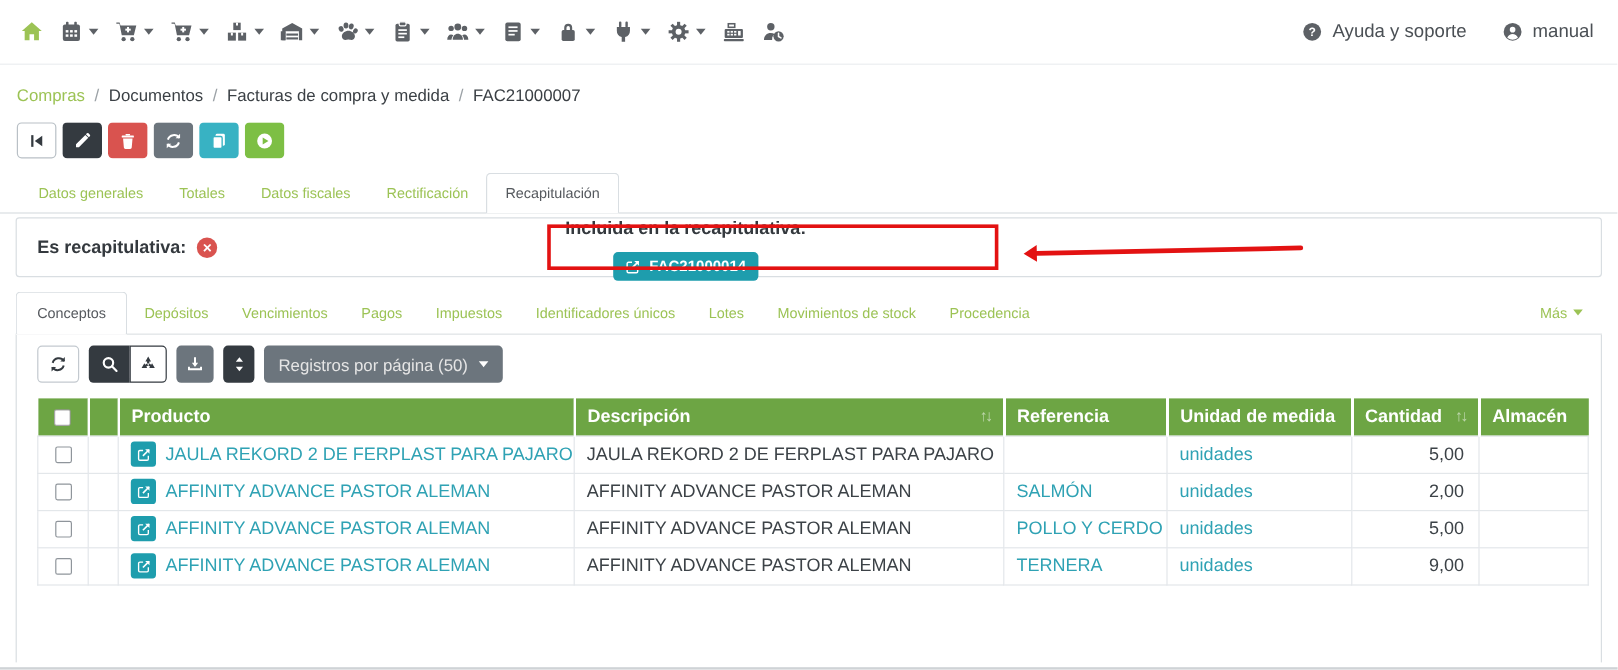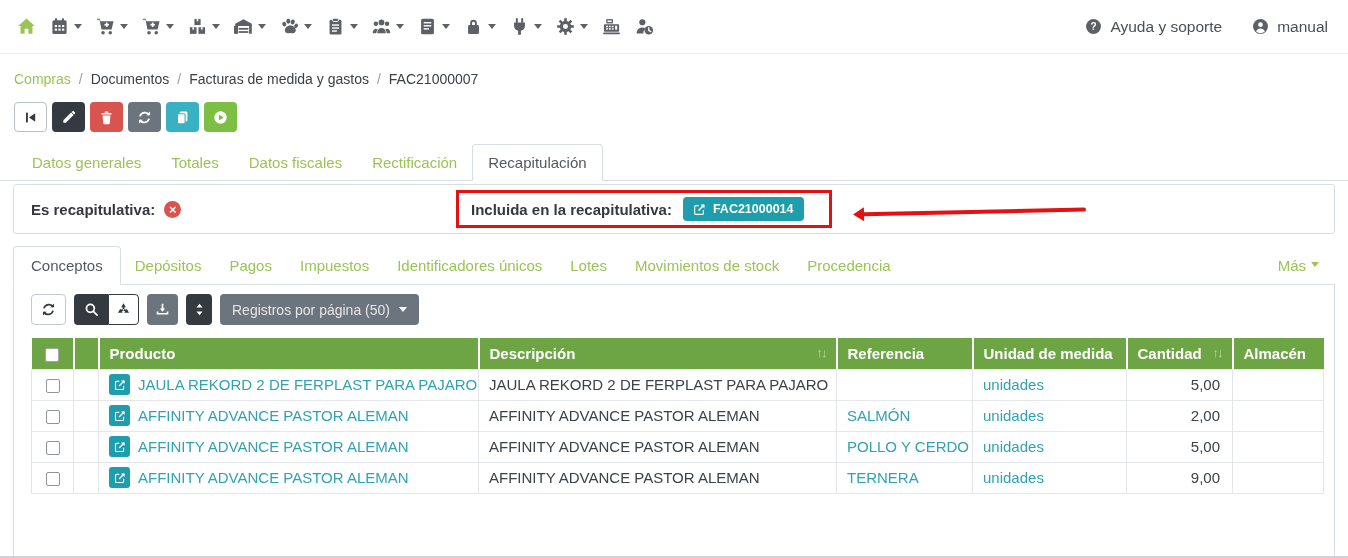--- a/index.html
+++ b/index.html
@@ -32,39 +32,39 @@
   .abtn .icn{width:15px;height:15px;}
   .abtn.light{background:#fff;border-color:#b9c0c6;color:#343a40;}
   .abtn.dark{background:var(--dark-btn,#343a40);}
   .abtn.red{background:var(--red-btn,#d9534f);}
   .abtn.gray{background:var(--gray-btn,#6c757d);}
   .abtn.teal{background:var(--teal-btn,#38b2c3);}
   .abtn.green{background:var(--green-btn,#7dbf44);}
 
   
   .tabs{list-style:none;display:flex;margin:12px 0 0;padding:0;border-bottom:1px solid var(--border-gray,#d9dee2);
-    font-size:15px;align-items:flex-end;}
+    font-size:12px;align-items:flex-end;}
   .main-tabs{padding-left:17px;}
   .sub-tabs{margin:12px 13px 0;}
   .tab{padding:9px 15px;color:var(--brand-green,#9cc355);cursor:pointer;white-space:nowrap;}
   .sub-tabs .tab{padding:10px 14px;}
   .tab.active{background:#fff;border:1px solid var(--border-gray,#d9dee2);border-bottom:1px solid #fff;
     border-radius:4px 4px 0 0;margin-bottom:-1px;color:#55595e;}
   .sub-tabs .tab.active{padding:10px 17px;}
   .tab-more{margin-left:auto;display:flex;align-items:center;padding:10px 16px;color:var(--brand-green,#9cc355);cursor:pointer;}
   .tab-more .caret{border-top-color:var(--brand-green,#9cc355);margin-top:2px;}
 
   
   .recap-panel{margin:3px 13px 0;height:50px;border:1px solid var(--border-gray,#d9dee2);border-radius:3px;
     position:relative;display:flex;align-items:center;font-size:15px;background:#fff;}
   .bold-label{font-weight:bold;color:#34393e;}
   .recap-left{margin-left:17px;display:flex;align-items:center;gap:9px;}
   .x-badge{width:17px;height:17px;border-radius:50%;background:var(--red-btn,#d9534f);color:#fff;
     display:flex;align-items:center;justify-content:center;font-size:13px;font-weight:bold;line-height:1;}
-  .recap-right{position:absolute;left:457px;top:0;height:100%;display:flex;align-items:center;gap:11px;}
+  .recap-right{position:absolute;left:457px;top:0;height:100%;display:flex;align-items:center;gap:11px;flex-direction:column;}
   .badge-teal{background:var(--teal-badge,#1e9dad);color:#fff;border-radius:4px;padding:5px 10px;
     font-size:12.5px;font-weight:bold;display:flex;align-items:center;gap:7px;cursor:pointer;}
   .badge-teal .icn{width:13px;height:13px;}
   .red-box{position:absolute;left:442px;top:5px;width:376px;height:38px;border:3px solid var(--annotation-red,#e31212);
     z-index:3;pointer-events:none;}
   .red-arrow{position:absolute;left:840px;top:20px;width:232px;height:14px;transform:rotate(-1.2deg);z-index:3;}
   .red-arrow .shaft{position:absolute;left:8px;top:5px;right:0;height:4px;background:var(--annotation-red,#e31212);border-radius:2px;}
   .red-arrow .head{position:absolute;left:-1px;top:0;width:0;height:0;border:7px solid transparent;
     border-right:11px solid var(--annotation-red,#e31212);border-left:0;}
 
@@ -351,21 +351,21 @@
       <span>manual</span>
     </span>
   </div>
 </div>
 
 <div class="breadcrumb" id="breadcrumb">
     <span class="crumb crumb-link">Compras</span>
     <span class="sep">/</span>
     <span class="crumb">Documentos</span>
     <span class="sep">/</span>
-    <span class="crumb">Facturas de medida y gastos</span>
+    <span class="crumb">Facturas de compra y medida</span>
     <span class="sep">/</span>
     <span class="crumb">FAC21000007</span>
   </div>
 
 <div class="actionbar" id="actionbar">
     <button class="abtn light">
       <span class="icn">
         <svg viewBox="0 0 16 16" xmlns="http://www.w3.org/2000/svg">
           <g fill="currentColor">
             <rect x="3.2" y="2.8" width="2" height="10.4"></rect>
@@ -453,20 +453,21 @@
   <div class="red-box"></div>
   <div class="red-arrow">
     <span class="shaft"></span>
       <span class="head"></span>
   </div>
 </div>
 
 <ul class="tabs sub-tabs" id="sub-tabs">
     <li class="tab active">Conceptos</li>
     <li class="tab">Depósitos</li>
+    <li class="tab">Vencimientos</li>
     <li class="tab">Pagos</li>
     <li class="tab">Impuestos</li>
     <li class="tab">Identificadores únicos</li>
     <li class="tab">Lotes</li>
     <li class="tab">Movimientos de stock</li>
     <li class="tab">Procedencia</li>
     <li class="tab-more">
       <span>Más</span>
       <span class="caret"></span>
     </li>

